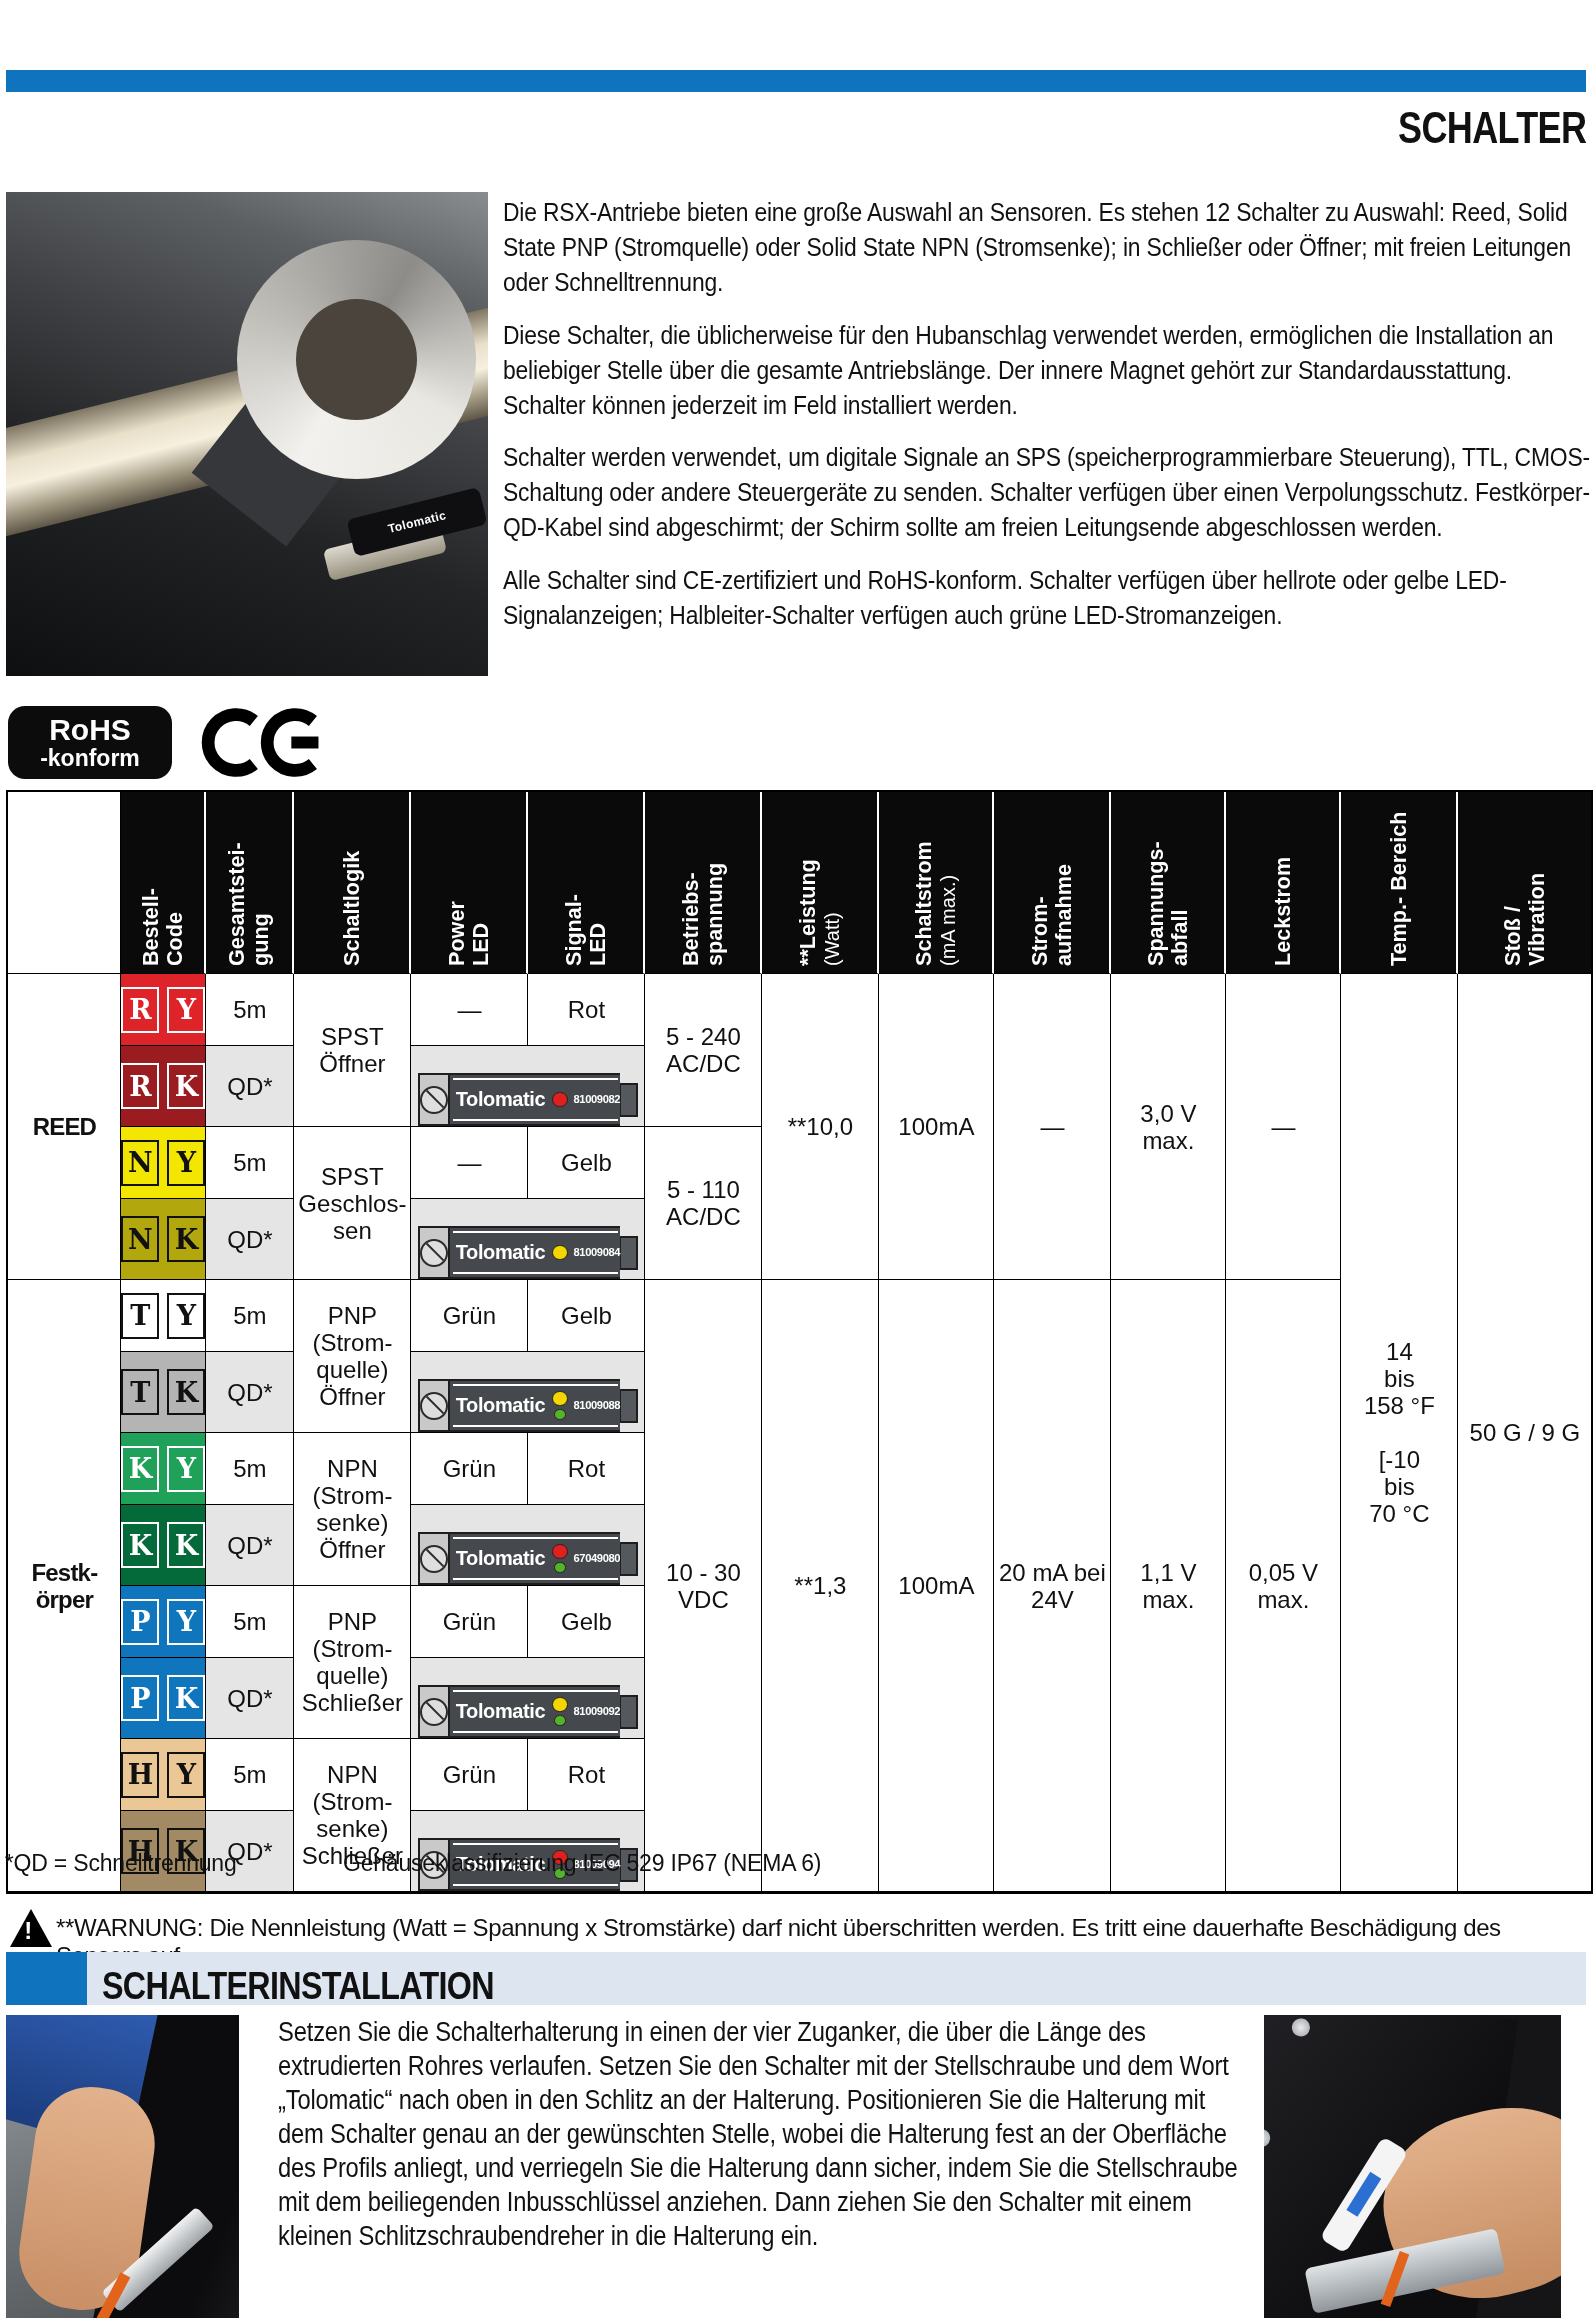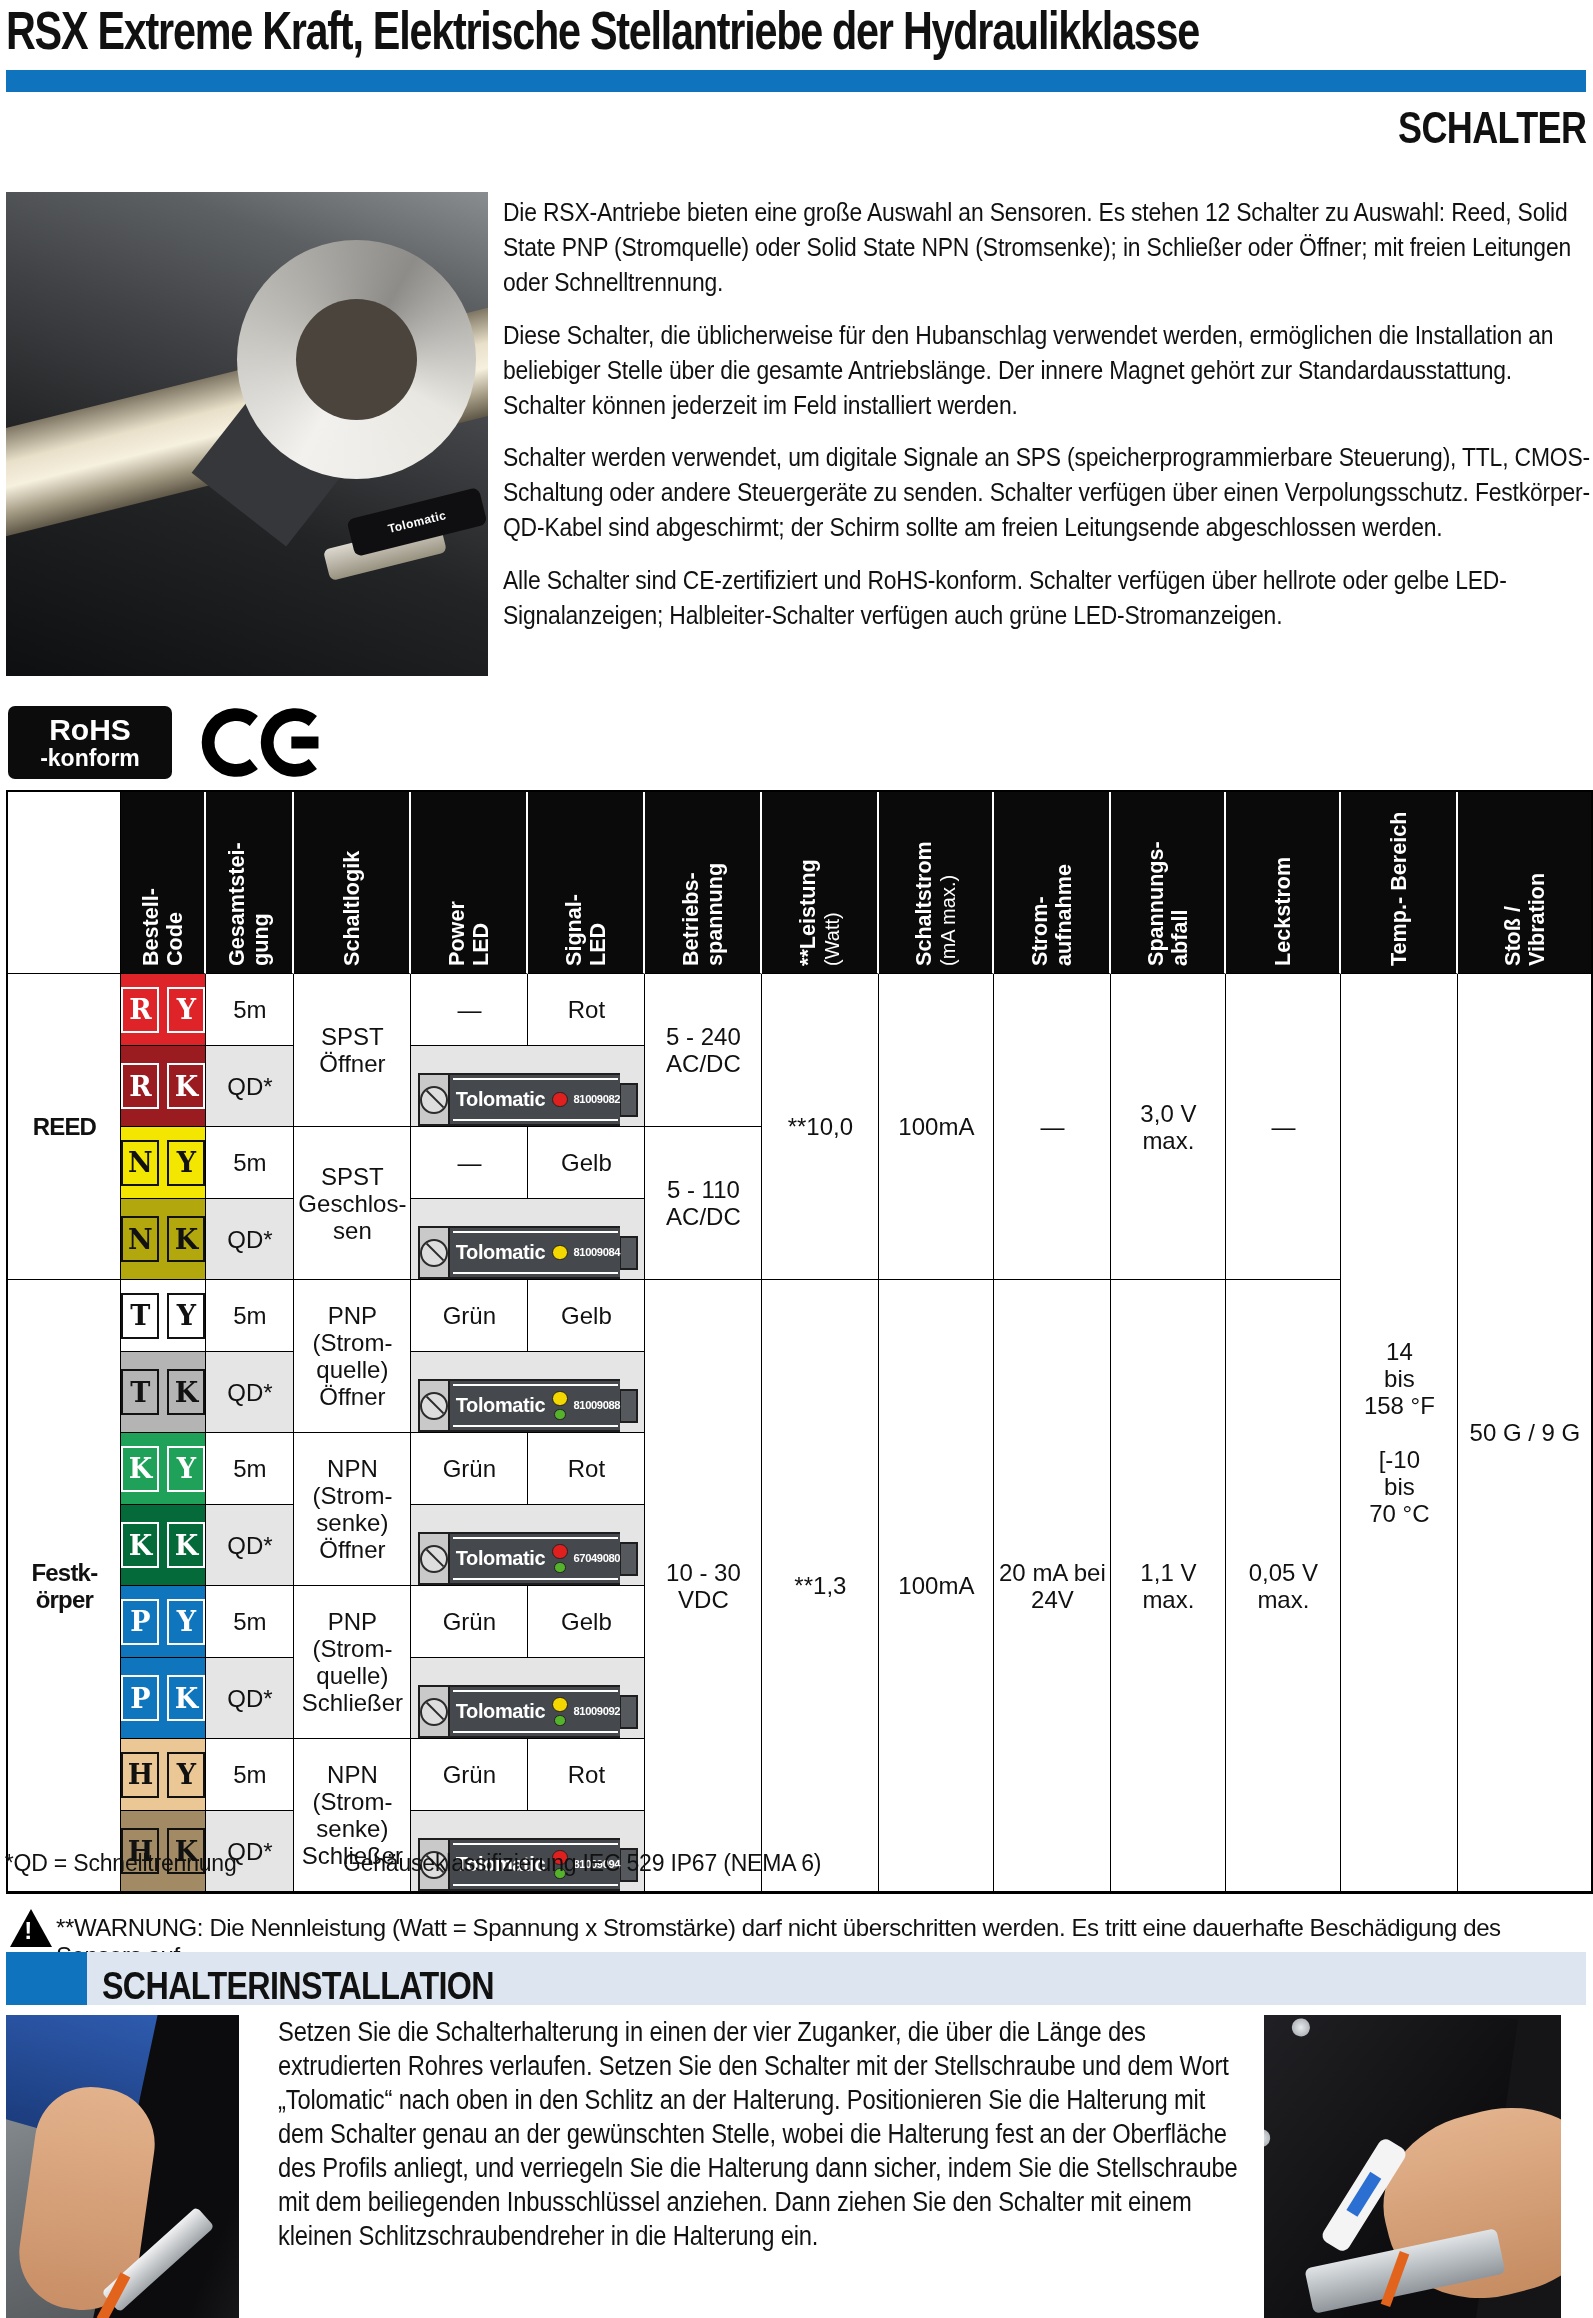--- a/index.html
+++ b/index.html
@@ -31,21 +31,21 @@
   .pt-ring::after{content:"";position:absolute;inset:59px;border-radius:50%;background:#4a443c;}
   .pt-notch{position:absolute;left:200px;top:239px;width:120px;height:88px;transform:rotate(38deg);
     background:#35373a;}
   .pt-sensor{position:absolute;left:343px;top:311px;width:136px;height:38px;transform:rotate(-14deg);
     background:#0f0f11;border-radius:7.2px;color:#fff;font-size:12px;font-weight:bold;
     display:flex;align-items:center;justify-content:center;letter-spacing:0.4px;}
   .pt-clip{position:absolute;left:319px;top:343px;width:120px;height:32px;transform:rotate(-14deg);
     background:linear-gradient(#dcd8cf,#97917f);border-radius:6.4px;}
 
   
-  .rohs{left:8px;top:706px;width:164px;height:73px;background:#0c0c0c;border-radius:7px;
+  .rohs{left:8px;top:706px;width:164px;height:73px;background:#0c0c0c;border-radius:17px;
     color:#fff;text-align:center;font-weight:bold;display:flex;flex-direction:column;justify-content:center;}
   .rohs .l1{font-size:30px;line-height:32px;}
   .rohs .l2{font-size:23px;line-height:25.5px;}
   .ce{left:201px;top:701px;}
 
   
   table.spec{position:absolute;left:6.4px;top:790px;width:1580px;border-collapse:separate;border-spacing:0;
     border:2.4px solid #000;table-layout:fixed;}
   table.spec td{border-right:1.6px solid #000;border-bottom:1.6px solid #000;box-sizing:border-box;
     text-align:center;vertical-align:middle;font-size:24px;line-height:27px;white-space:pre-line;padding:0;}
@@ -130,23 +130,20 @@
   .br-clamp{position:absolute;left:43px;top:233px;width:196px;height:46px;transform:rotate(-12deg);
     border-radius:6.4px;background:linear-gradient(#dfe3e6,#8f959a);}
   .br-orange{position:absolute;left:126px;top:236px;width:9.6px;height:56px;transform:rotate(20deg);
     background:#e2641c;}
 </style>
 </head>
 <body>
 
 <div class="page">
 
-  <div class="abs page-title">
-    <span class="condL">RSX Extreme Kraft, Elektrische Stellantriebe der Hydraulikklasse</span>
-  </div>
   <div class="abs title-bar" style="background: rgb(16, 115, 189);"></div>
   <div class="abs section-title">
     <span class="condR">SCHALTER</span>
   </div>
 
   <div class="abs photo-top">
     <div class="pt-rod"></div>
     <div class="pt-notch"></div>
     <div class="pt-ring"></div>
     <div class="pt-clip"></div>

